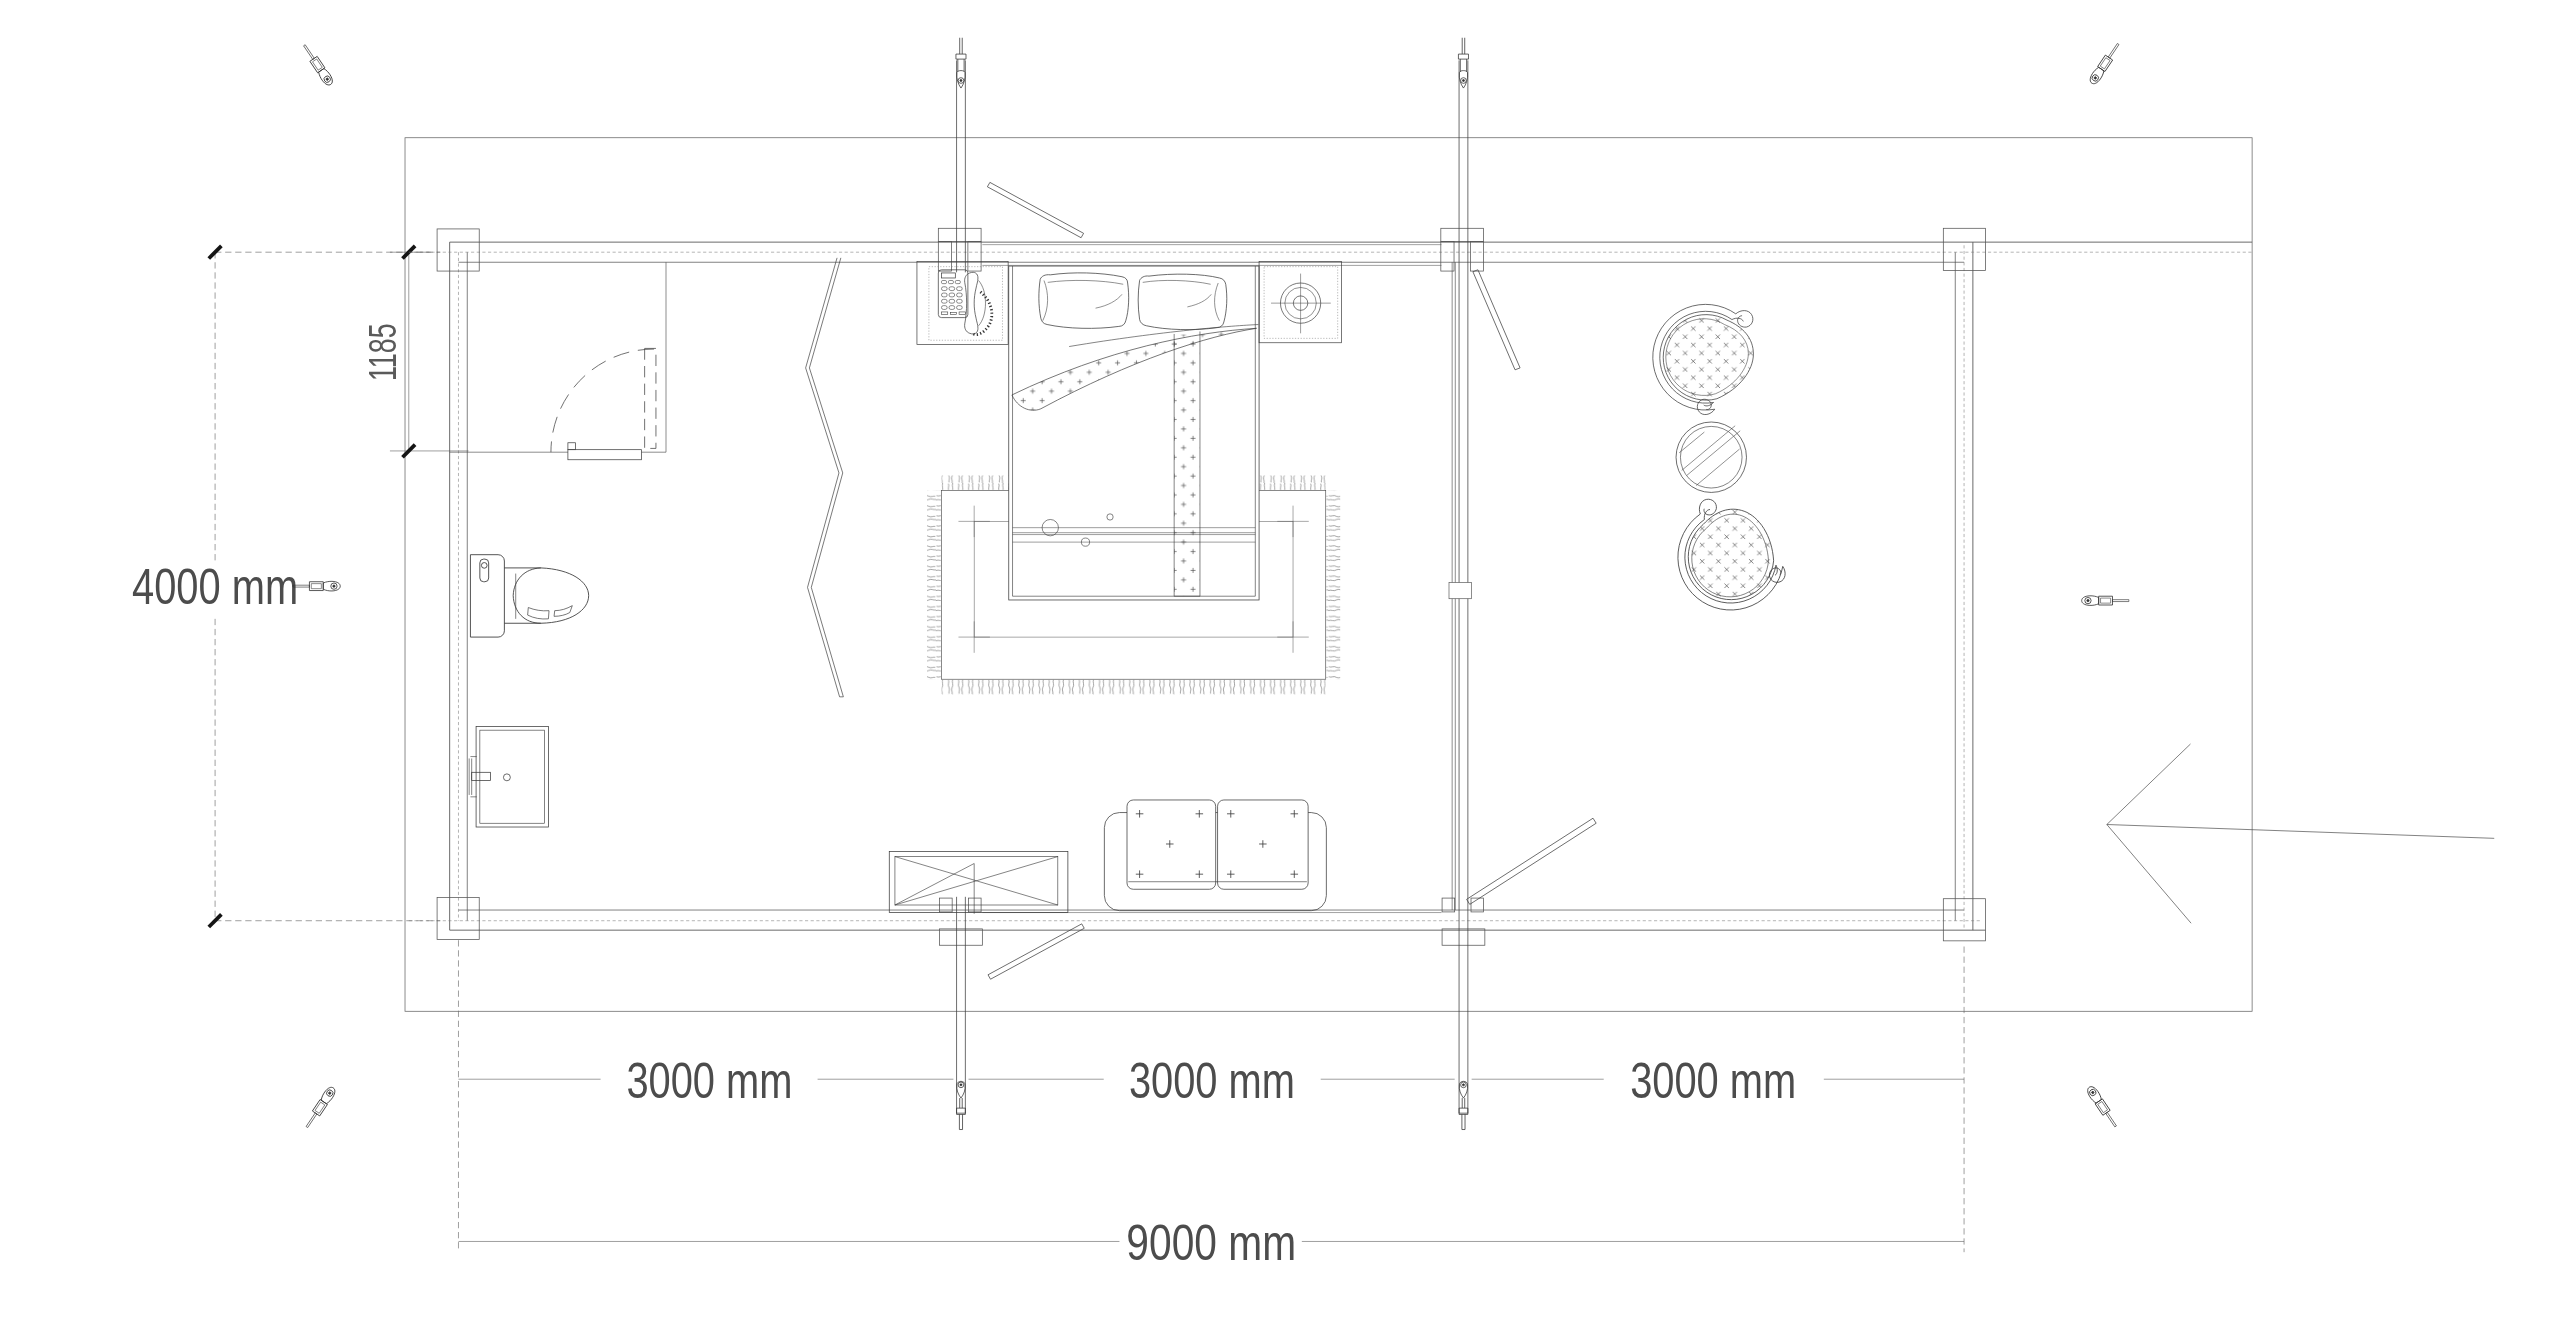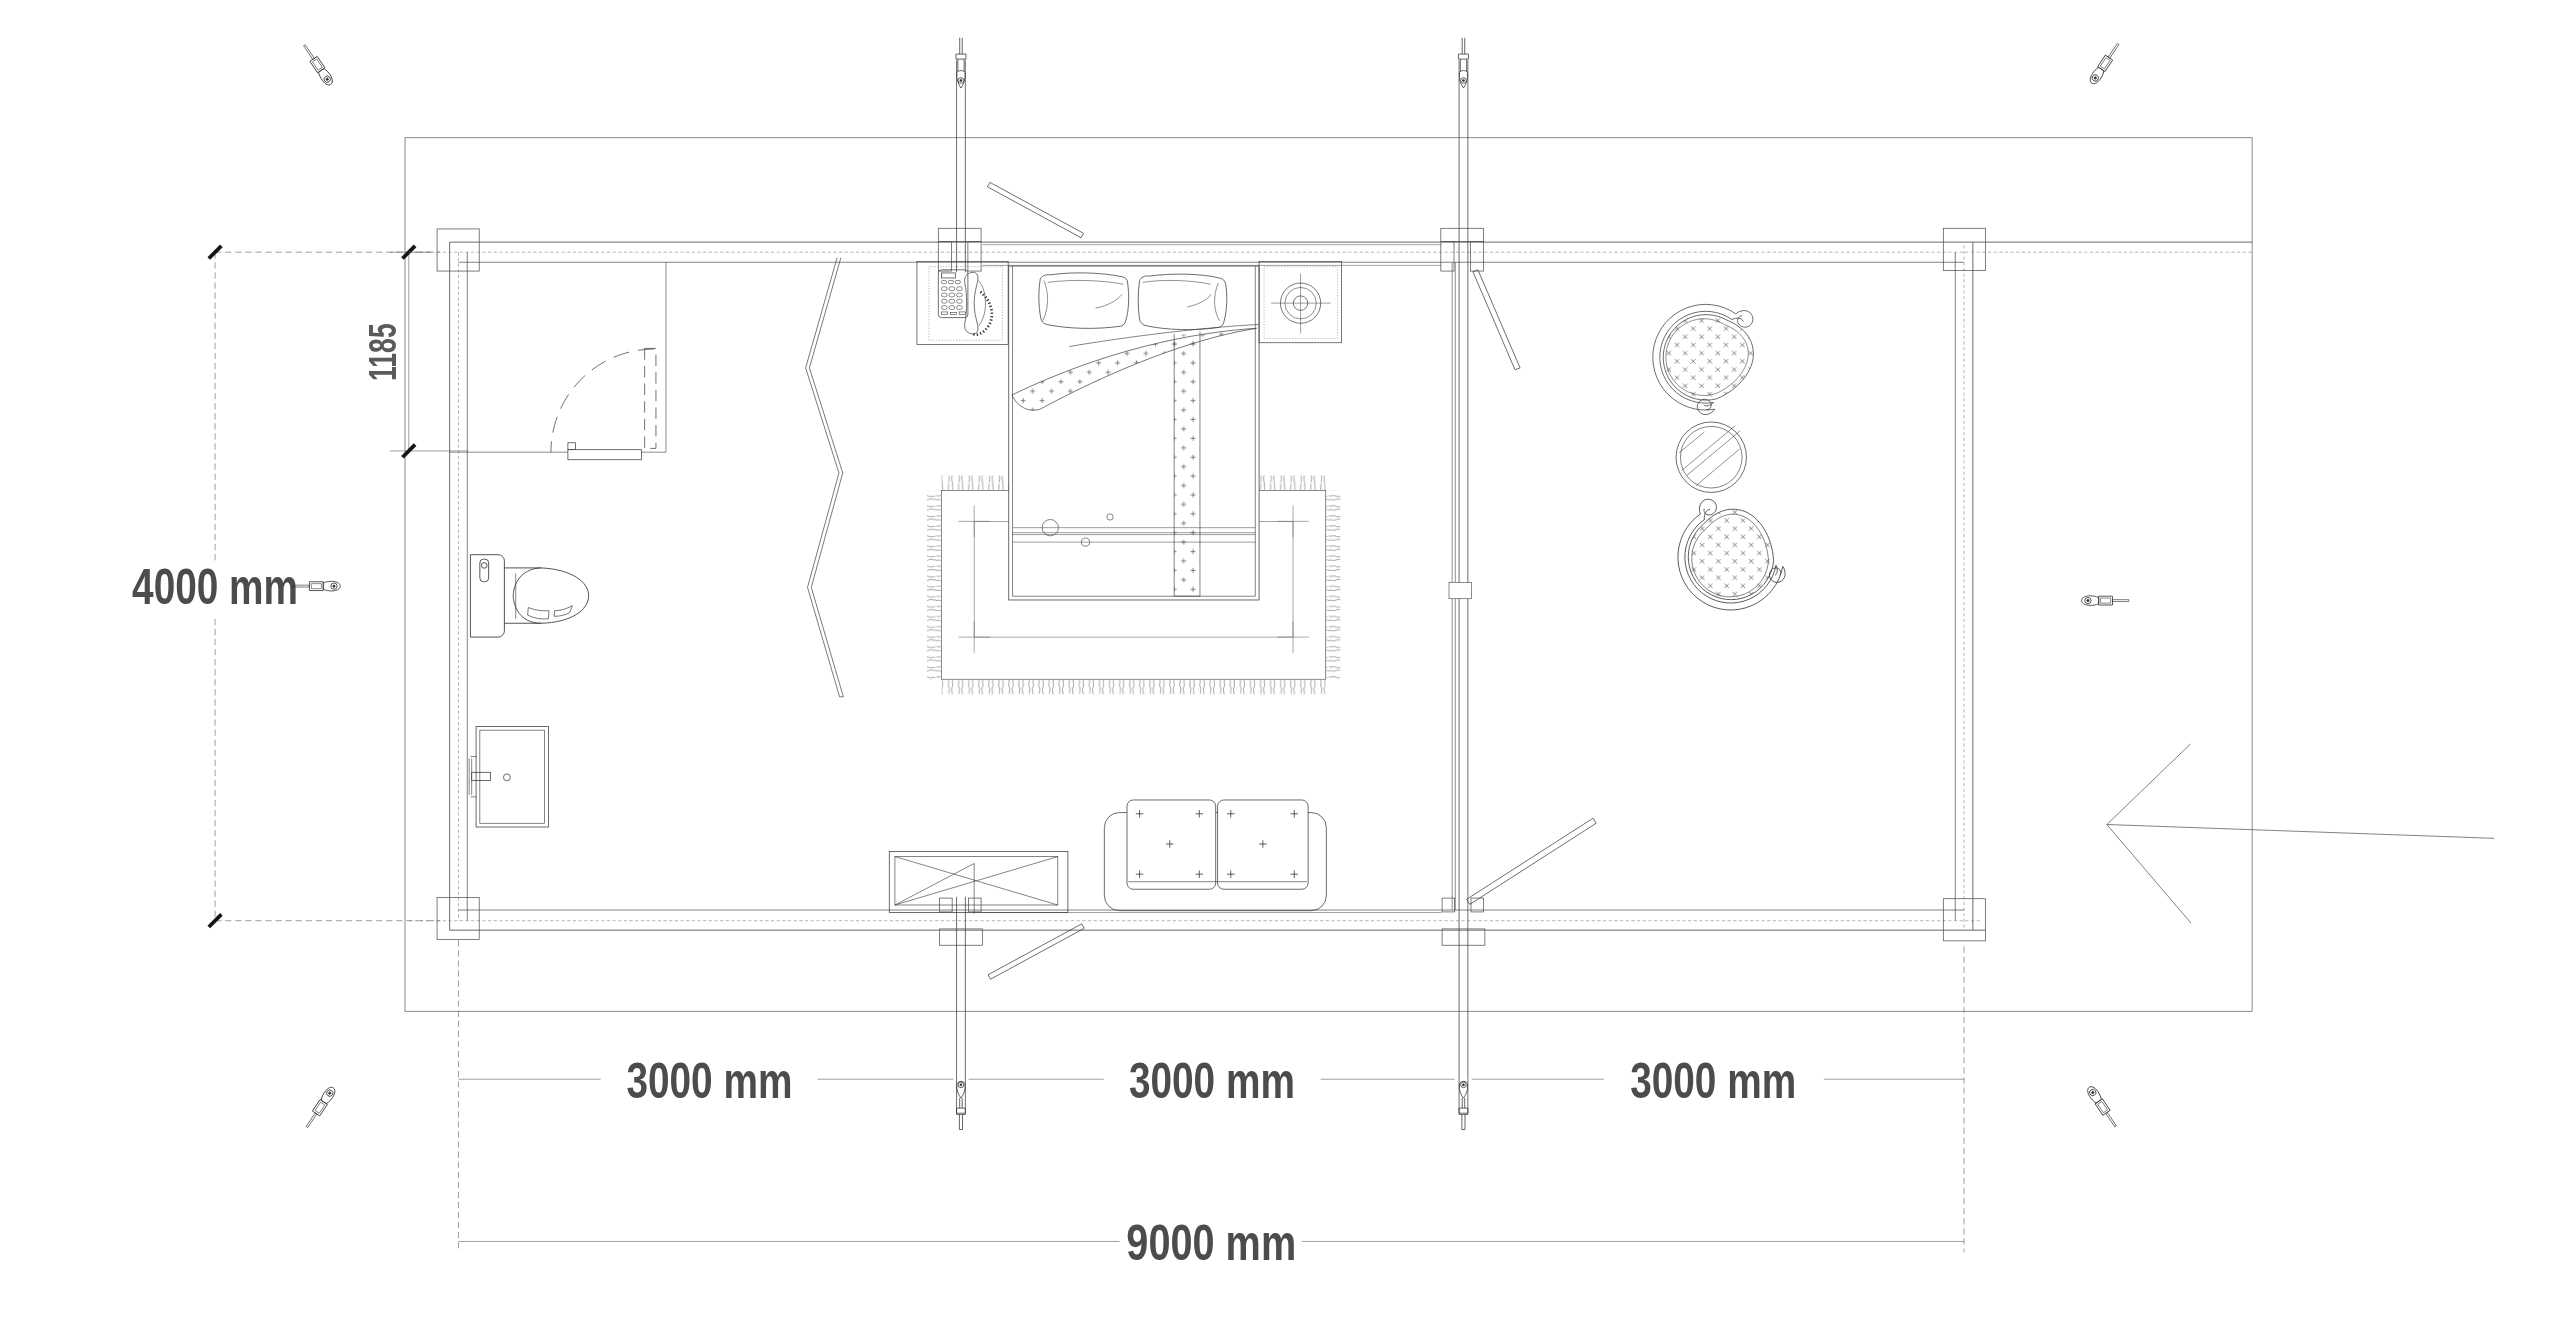--- a/index.html
+++ b/index.html
@@ -1,16 +1,16 @@
 <!DOCTYPE html>
 <html style="font-size:10px"><head>
 <meta charset="utf-8">
 <style>
   html,body{margin:0;padding:0;background:#ffffff;}
-  #page{width:2576px;height:1327px;position:relative;background:#fff;overflow:hidden;font-weight:bold;}
+  #page{width:2576px;height:1327px;position:relative;background:#fff;overflow:hidden;}
   svg{position:absolute;top:0;left:0;}
   text{font-family:"Liberation Sans",sans-serif;}
 </style>
 </head>
 <body>
 <div id="page">
 <svg width="2576" height="1327" viewBox="0 0 4096 2110" fill="none" stroke-linecap="butt">
 <defs>
   <pattern id="xp" width="26" height="26" patternUnits="userSpaceOnUse">
     <g stroke="#4f4f4f" stroke-width="1.1">

